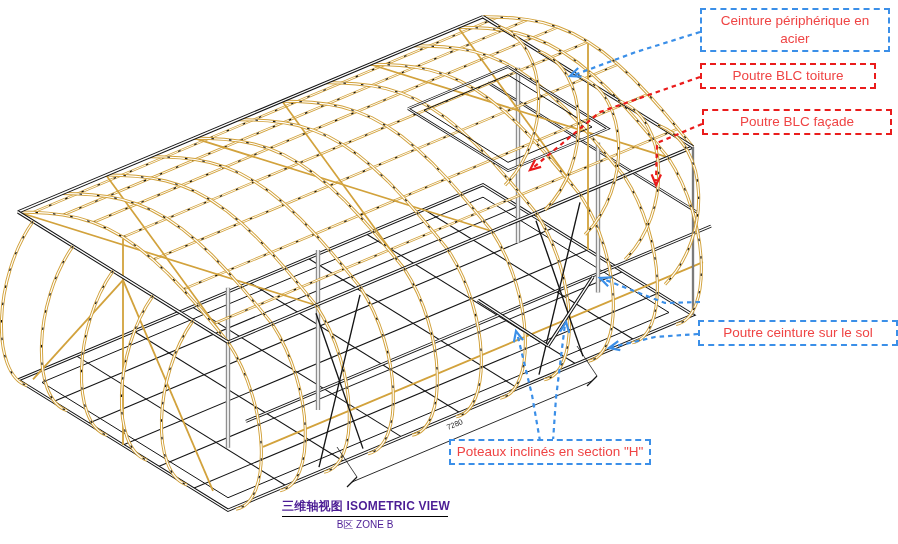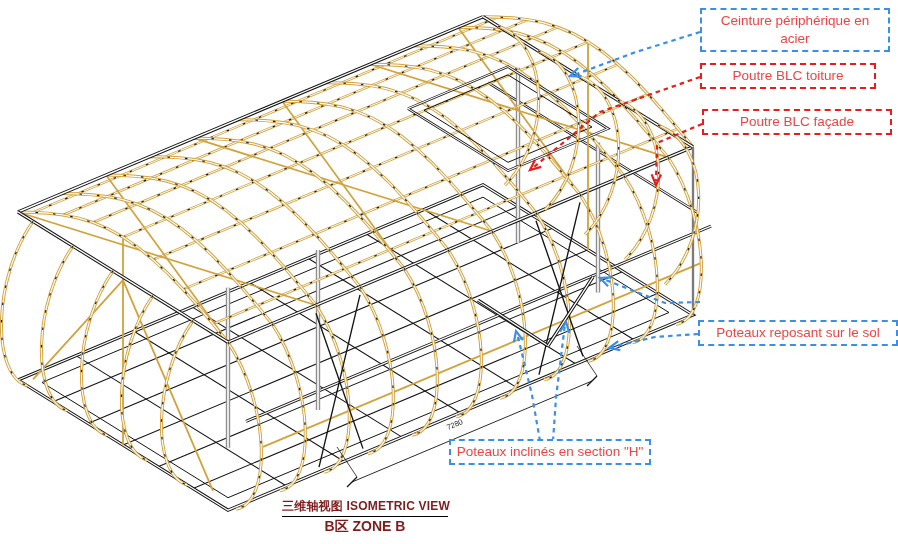--- a/index.html
+++ b/index.html
@@ -3,24 +3,24 @@
 <meta charset="utf-8">
 <style>
   html,body{margin:0;padding:0;background:#ffffff;}
   .stage{position:relative;width:898px;height:544px;background:#ffffff;overflow:hidden;
          font-family:"Liberation Sans", sans-serif;}
   #scene{position:absolute;left:0;top:0;}
   .callout{position:absolute;background:#ffffff;color:#ef4444;text-align:center;
            font-size:13.5px;line-height:1.32;padding:2px 4px;border:2px dashed #3B8FE8;}
   .callout.red{border-color:#EA1C1C;}
   .callout.blue{border-color:#3B8FE8;}
-  .caption{position:absolute;left:282px;top:498px;width:166px;text-align:center;color:#7f1d1d;}
+  .caption{position:absolute;left:282px;top:498px;width:166px;text-align:center;color:#4c1d95;}
   .cap-main{font-size:12px;font-weight:bold;letter-spacing:0.2px;
             border-bottom:1.6px solid #000;padding-bottom:1px;white-space:nowrap;}
-  .cap-sub{font-size:14px;font-weight:bold;margin-top:1px;}
+  .cap-sub{font-size:10px;font-weight:normal;margin-top:1px;}
 </style>
 </head>
 <body>
 
 <div class="stage">
 
   <svg id="scene" width="898" height="544" viewBox="0 0 898 544">
       <g>
         <path d="M53.0,401.7L518.0,206.4" stroke="#141414" stroke-width="1.05" fill="none" stroke-linecap="butt"></path>
         <path d="M88.0,423.4L553.0,228.1" stroke="#141414" stroke-width="1.05" fill="none" stroke-linecap="butt"></path>
@@ -250,21 +250,21 @@
       </g>
     </svg>
 
   <div class="callout blue" style="left:700px;top:8px;width:178px;">Ceinture périphérique en acier</div>
 
   <div class="callout red" style="left:700px;top:63px;width:164px;">Poutre BLC toiture</div>
 
   <div class="callout red" style="left:702px;top:109px;width:178px;">Poutre BLC façade</div>
 
 
-  <div class="callout blue" style="left:698px;top:320px;width:188px;">Poteaux reposant sur le sol</div>
+  <div class="callout blue" style="left:698px;top:320px;width:188px;">Poutre ceinture sur le sol</div>
 
   <div class="callout blue" style="left:449px;top:439px;width:190px;">Poteaux inclinés en section "H"</div>
 
   <div class="caption">
     <div class="cap-main"><span>三维轴视图</span> <span>ISOMETRIC VIEW</span></div>
     <div class="cap-sub">B区 ZONE B</div>
   </div>
 </div>
 
 </body></html>

